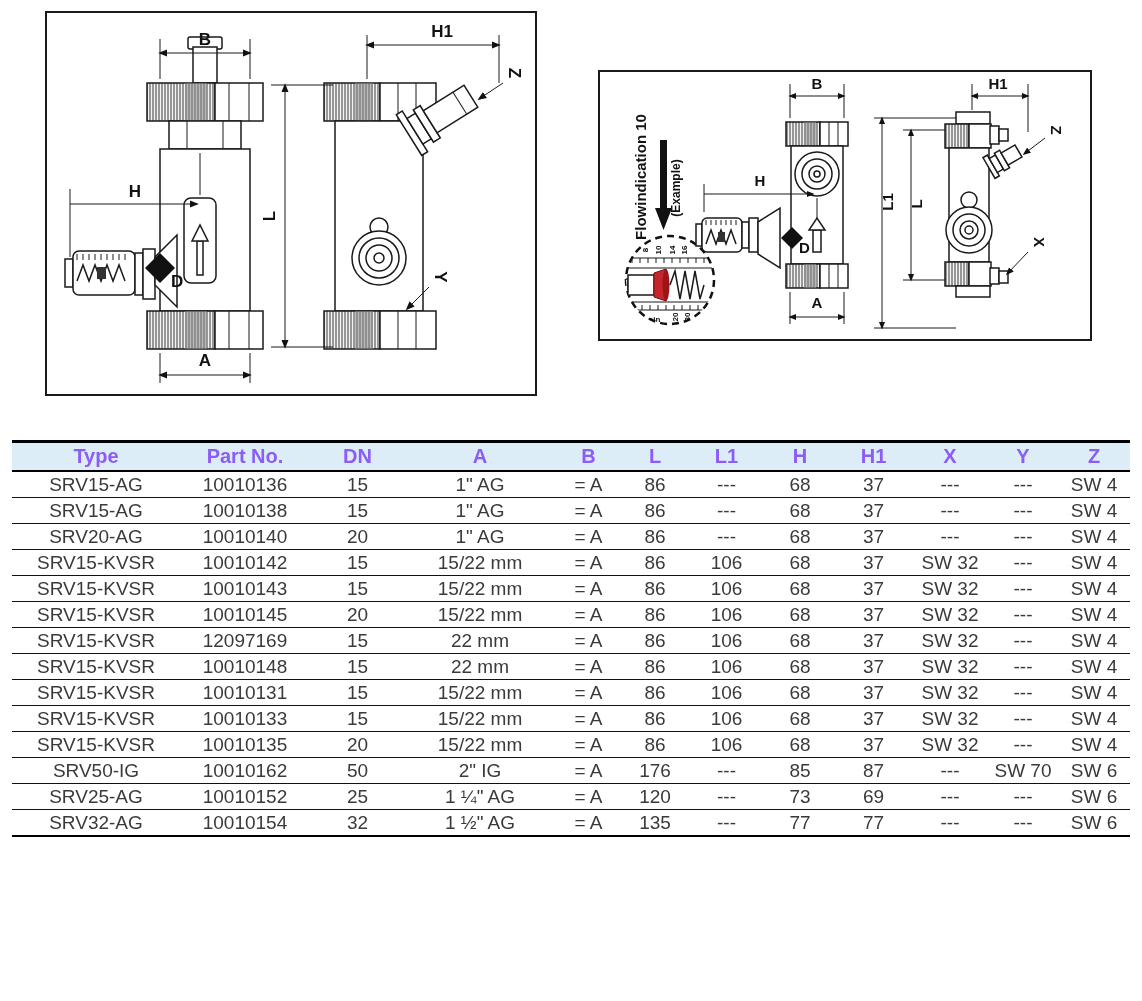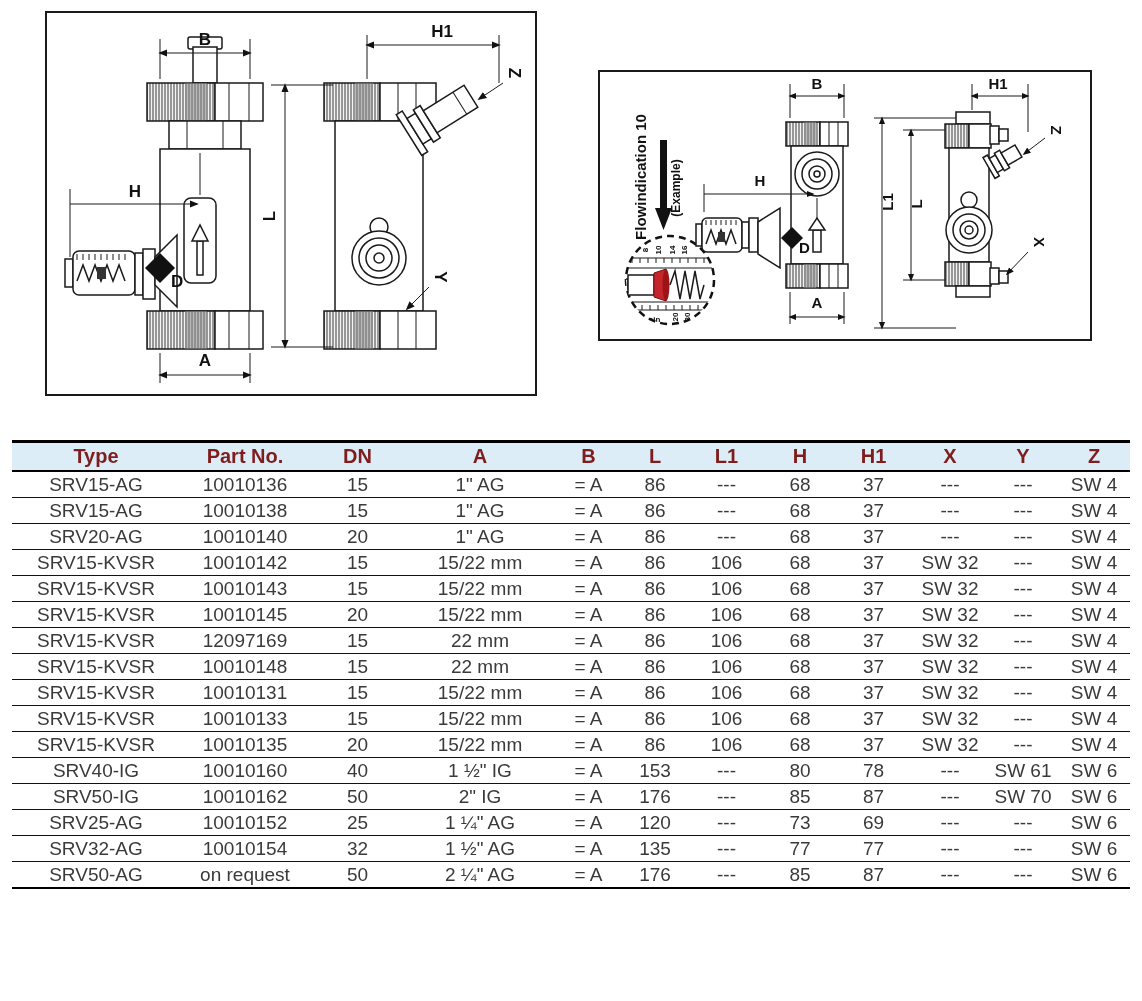--- a/index.html
+++ b/index.html
@@ -18,21 +18,21 @@
   .ln{stroke:#1a1a1a;stroke-width:1.5;fill:#fff;}
   .lnf{stroke:#1a1a1a;stroke-width:1.5;fill:none;}
   .dl{stroke:#1a1a1a;stroke-width:1;fill:none;}
   .blk{fill:#111;stroke:none;}
   #spec-table{
     position:absolute;left:12px;top:440px;width:1118px;
     border-collapse:collapse;table-layout:fixed;
     border-top:3px solid #000;border-bottom:2px solid #000;
   }
   #spec-table th{
-    background:#ddedf7;color:#7f1d1d;font-size:20px;font-weight:bold;
+    background:#ddedf7;color:#8b5cf6;font-size:20px;font-weight:bold;
     height:27px;padding:0;text-align:center;border-bottom:2px solid #000;
     font-family:"Liberation Sans",sans-serif;
   }
   #spec-table td{
     color:#3a3a3a;font-size:19px;height:25px;line-height:25px;padding:0;
     text-align:center;border-bottom:1px solid #111;white-space:nowrap;
     font-family:"Liberation Sans",sans-serif;
   }
 </style>
 </head>
@@ -477,34 +477,20 @@
         <td>= A</td>
         <td>86</td>
         <td>106</td>
         <td>68</td>
         <td>37</td>
         <td>SW 32</td>
         <td>---</td>
         <td>SW 4</td>
       </tr>
       <tr>
-        <td>SRV40-IG</td>
-        <td>10010160</td>
-        <td>40</td>
-        <td>1 ½" IG</td>
-        <td>= A</td>
-        <td>153</td>
-        <td>---</td>
-        <td>80</td>
-        <td>78</td>
-        <td>---</td>
-        <td>SW 61</td>
-        <td>SW 6</td>
-      </tr>
-      <tr>
         <td>SRV50-IG</td>
         <td>10010162</td>
         <td>50</td>
         <td>2" IG</td>
         <td>= A</td>
         <td>176</td>
         <td>---</td>
         <td>85</td>
         <td>87</td>
         <td>---</td>
@@ -532,28 +518,14 @@
         <td>1 ½" AG</td>
         <td>= A</td>
         <td>135</td>
         <td>---</td>
         <td>77</td>
         <td>77</td>
         <td>---</td>
         <td>---</td>
         <td>SW 6</td>
       </tr>
-      <tr>
-        <td>SRV50-AG</td>
-        <td>on request</td>
-        <td>50</td>
-        <td>2 ¼" AG</td>
-        <td>= A</td>
-        <td>176</td>
-        <td>---</td>
-        <td>85</td>
-        <td>87</td>
-        <td>---</td>
-        <td>---</td>
-        <td>SW 6</td>
-      </tr>
     </tbody>
 </table>
 
 </body></html>

